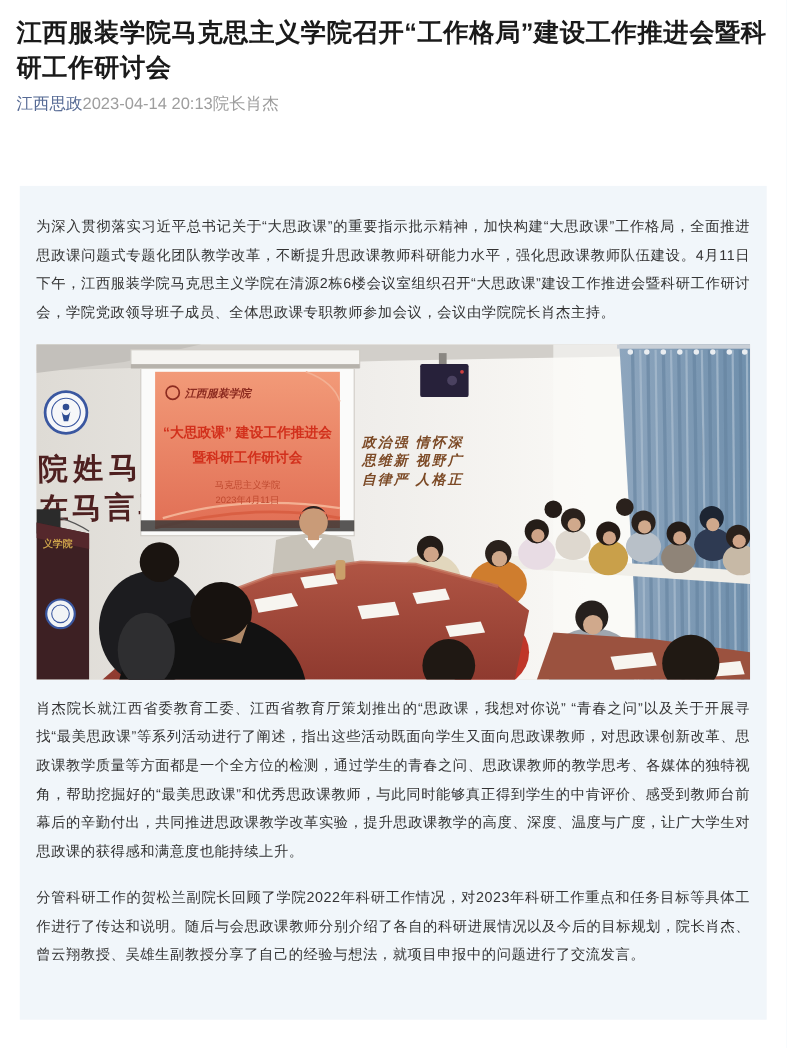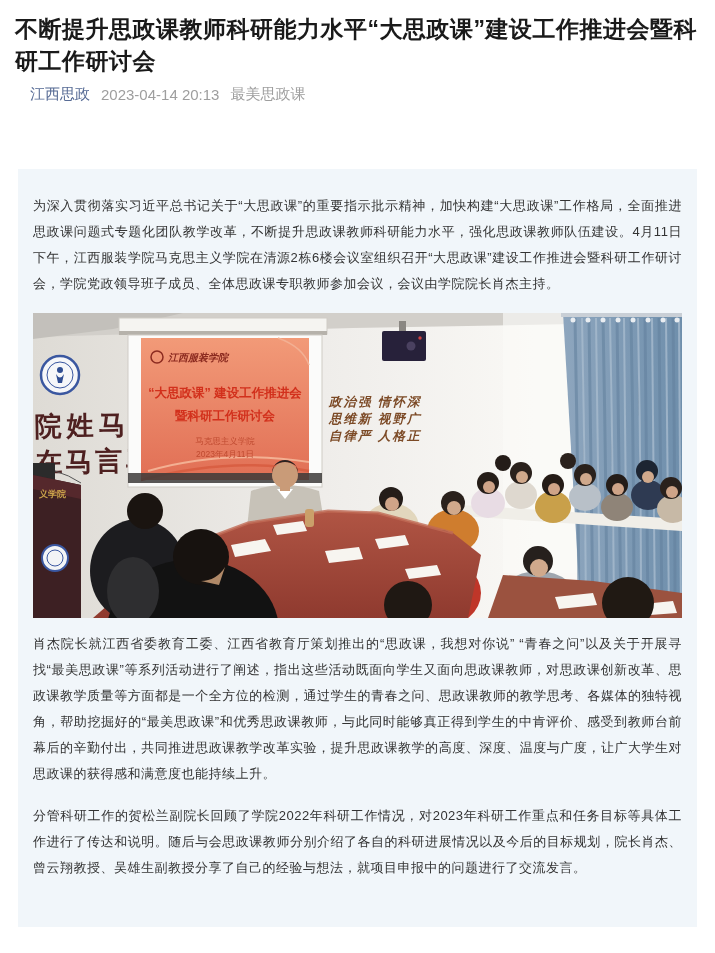--- a/index.html
+++ b/index.html
@@ -7,21 +7,21 @@
     width:715px;height:953px;overflow:hidden;background:#ffffff;
     font-family:"Liberation Sans","DejaVu Sans",sans-serif;
   }
   .page{padding-top:13px;}
   .title{
     margin:0 15px 8px 15px;
     font-size:23px;line-height:32px;font-weight:700;color:#1a1a1a;
     letter-spacing:.5px;
   }
   .meta{
-    margin:0 30px;display:flex;align-items:center;gap:11px;
+    margin:0 15px;display:flex;align-items:center;
     font-size:15px;color:#9e9e9e;
   }
   .meta .account{color:#576b95;cursor:pointer;}
   .content{
     margin:65px 18px 0 18px;
     background:#f1f6fa;
     padding:24px 15px 30px 15px;
     box-sizing:border-box;
   }
   .content p{
@@ -34,26 +34,26 @@
     overflow:hidden;background:#e9e7e3;
   }
   .photo svg{display:block;}
   svg text{font-family:"Liberation Sans","DejaVu Sans",sans-serif;}
 </style>
 </head>
 <body>
 
 <div class="page">
 
-  <h1 class="title">不断提升思政课教师科研能力水平“大思政课”建设工作推进会暨科研工作研讨会</h1>
+  <h1 class="title">江西服装学院马克思主义学院召开“工作格局”建设工作推进会暨科研工作研讨会</h1>
 
   <div class="meta">
     <span class="account">江西思政</span>
     <span class="date">2023-04-14 20:13</span>
-    <span class="loc">最美思政课</span>
+    <span class="loc">院长肖杰</span>
   </div>
 
   <div class="content">
 
     <p>为深入贯彻落实习近平总书记关于“大思政课”的重要指示批示精神，加快构建“大思政课”工作格局，全面推进思政课问题式专题化团队教学改革，不断提升思政课教师科研能力水平，强化思政课教师队伍建设。4月11日下午，江西服装学院马克思主义学院在清源2栋6楼会议室组织召开“大思政课”建设工作推进会暨科研工作研讨会，学院党政领导班子成员、全体思政课专职教师参加会议，会议由学院院长肖杰主持。</p>
 
     <figure class="photo" style="margin-left:0;margin-right:0">
       <svg width="649" height="305" viewBox="0 0 649 305" xmlns="http://www.w3.org/2000/svg">
         <defs>
           <linearGradient id="wallGrad" x1="0" y1="0" x2="1" y2="0">

